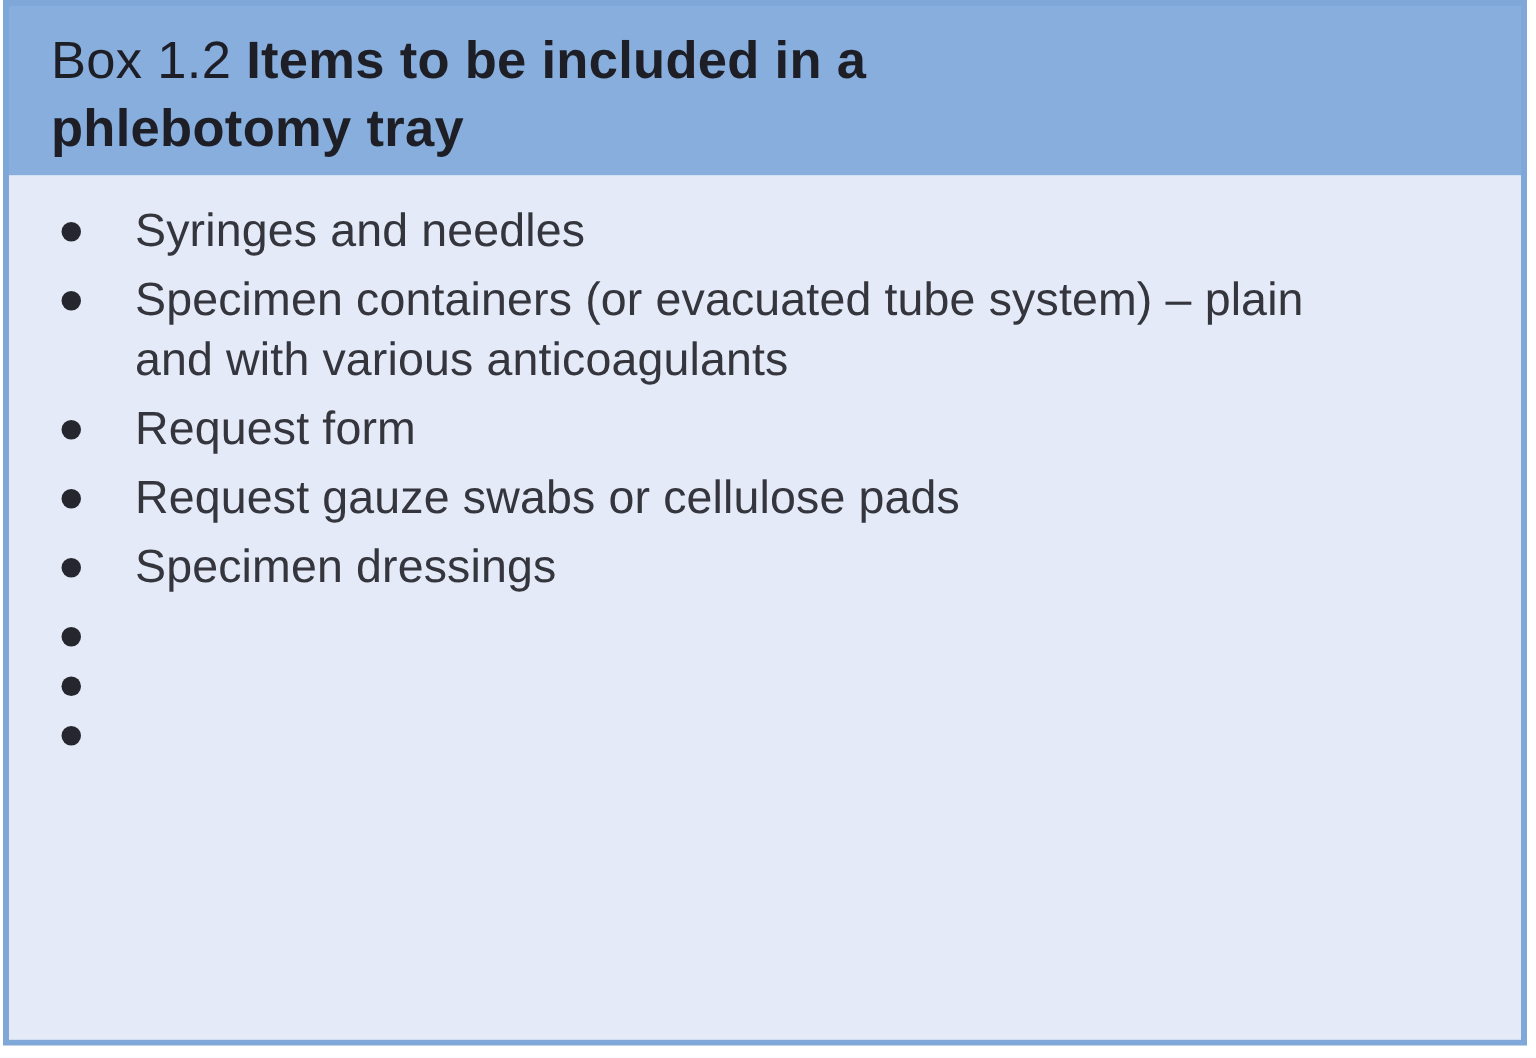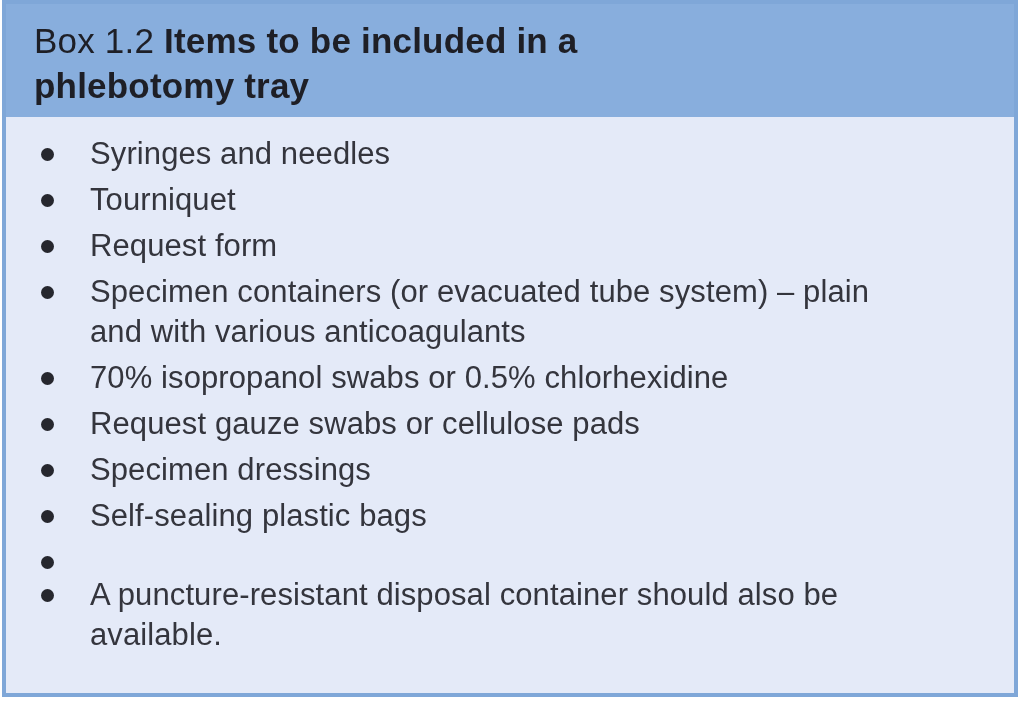--- a/index.html
+++ b/index.html
@@ -81,49 +81,38 @@
       <span class="box-label">Box 1.2</span><span class="box-title">Items to be included in a phlebotomy tray</span>
     </div>
   </div>
   <div class="box-body">
     <div class="item-row">
       <span class="bullet"></span>
       <span class="item-text">Syringes and needles</span>
     </div>
     <div class="item-row">
       <span class="bullet"></span>
-      <span class="item-text">Tourniquet</span>
-    </div>
-    <div class="item-row">
-      <span class="bullet"></span>
-      <span class="item-text">Request form</span>
-    </div>
-    <div class="item-row">
-      <span class="bullet"></span>
       <span class="item-text">Specimen containers (or evacuated tube system) – plain
 and with various anticoagulants</span>
     </div>
     <div class="item-row">
       <span class="bullet"></span>
-      <span class="item-text">70% isopropanol swabs or 0.5% chlorhexidine</span>
+      <span class="item-text">Request form</span>
     </div>
     <div class="item-row">
       <span class="bullet"></span>
       <span class="item-text">Request gauze swabs or cellulose pads</span>
     </div>
     <div class="item-row">
       <span class="bullet"></span>
       <span class="item-text">Specimen dressings</span>
     </div>
     <div class="item-row">
       <span class="bullet"></span>
-      <span class="item-text">Self-sealing plastic bags</span>
     </div>
     <div class="item-row">
       <span class="bullet"></span>
     </div>
     <div class="item-row">
       <span class="bullet"></span>
-      <span class="item-text">A puncture-resistant disposal container should also be
-available.</span>
     </div>
   </div>
 </div>
 
 </body></html>

